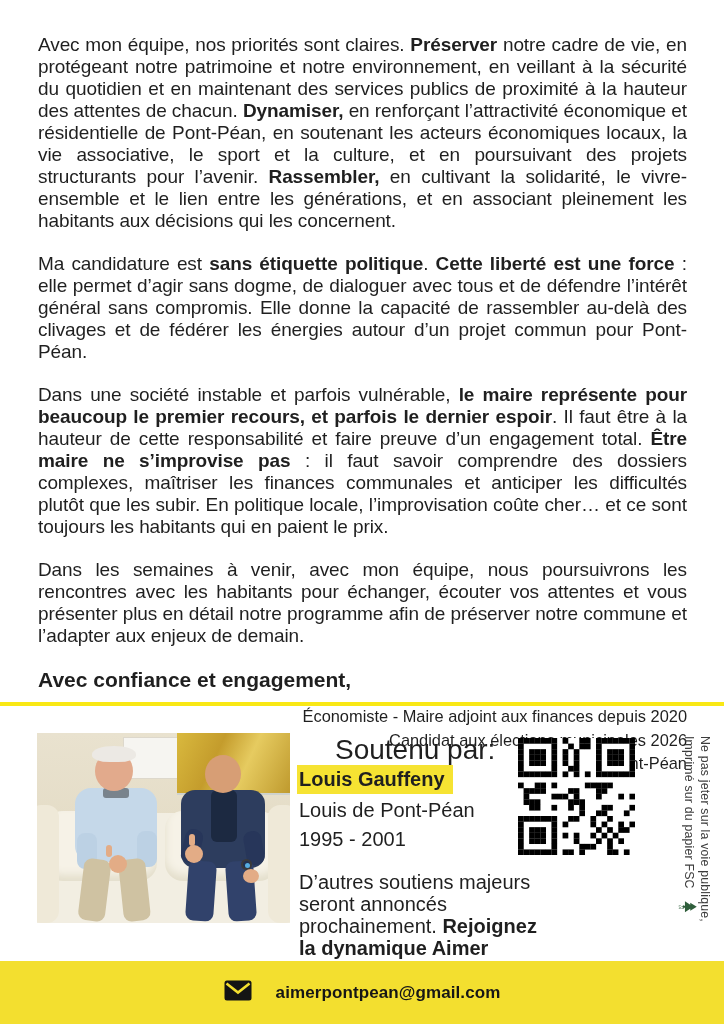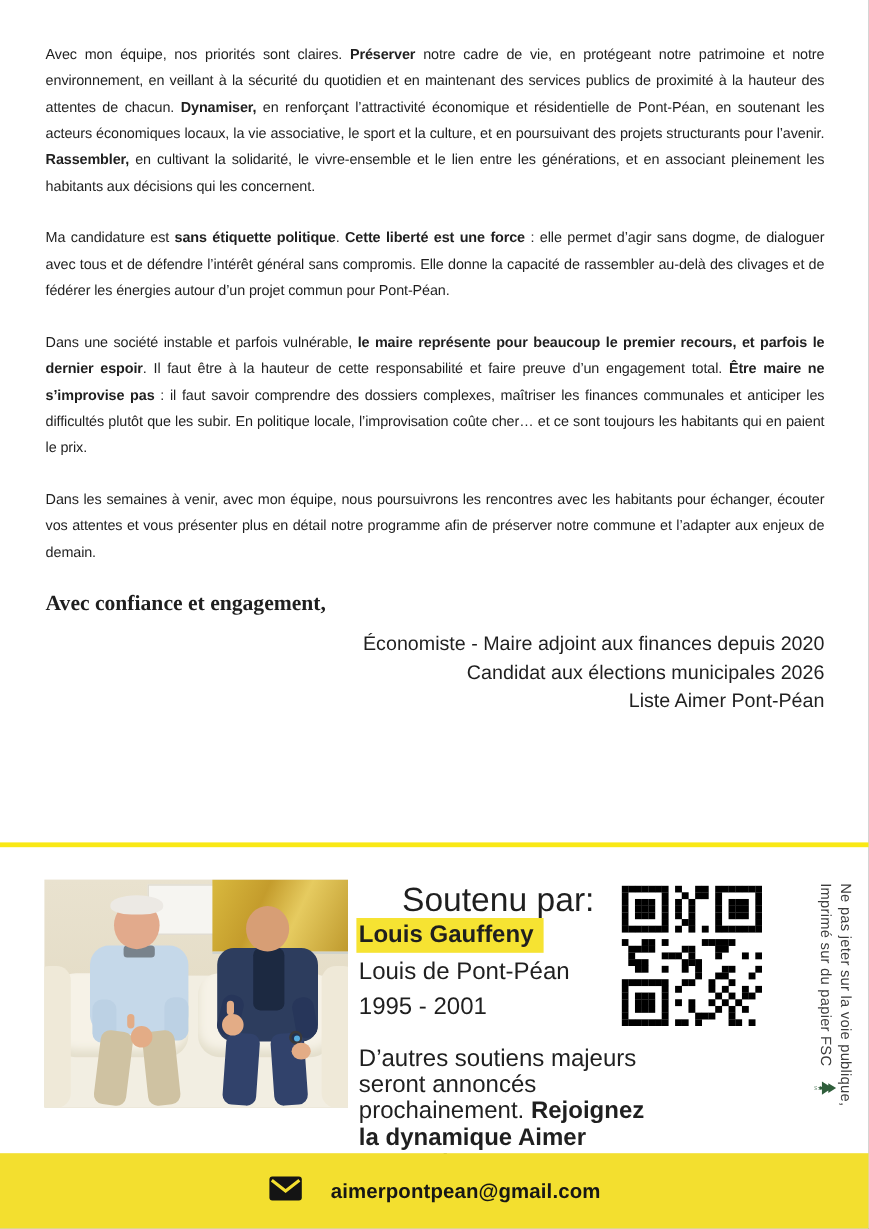--- a/index.html
+++ b/index.html
@@ -15,25 +15,25 @@
     width:724px;height:1024px;
     margin:0 auto;
     background:#ffffff;
     font-family:"Liberation Sans","DejaVu Sans",sans-serif;
     color:var(--ink);
     overflow:hidden;
   }
   
   .content{padding:34px 37px 0 38px;}
   .para{
-    font-size:12px;line-height:22px;text-align:justify;
+    font-size:19px;line-height:22px;text-align:justify;
     letter-spacing:-0.1px;margin-bottom:21px;
   }
   .para strong{font-weight:bold;}
-  .closing{font-size:18px;font-weight:bold;margin-bottom:13px;font-family:Liberation Serif, serif;}
+  .closing{font-size:21px;font-weight:bold;margin-bottom:13px;}
   .signature{ text-align:right;font-size:16.4px;line-height:23.5px;}
   .signature .sig-name{font-weight:bold;font-size:16.8px;}
   
   .divider{position:absolute;left:0;right:0;top:702px;height:4px;background:var(--divider-yellow);}
   
   .support{position:absolute;left:37px;top:733px;right:0;height:215px;}
   .photo{
     position:absolute;left:0;top:0;width:253px;height:190px;
     background:linear-gradient(180deg,#e9e2cf 0%,#e4dcc6 55%,#ded5bd 100%);
     overflow:hidden;

